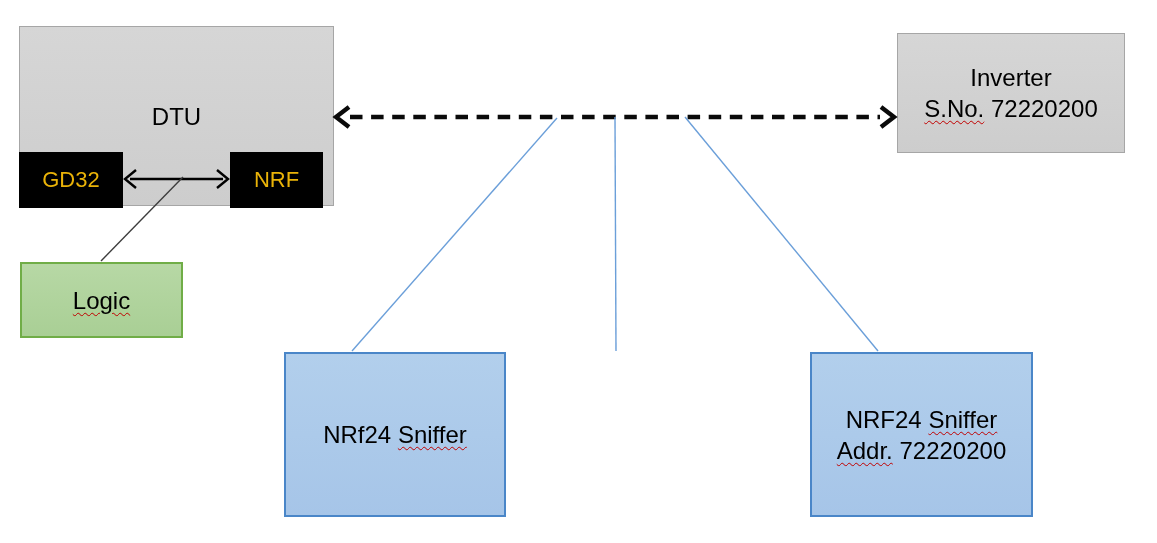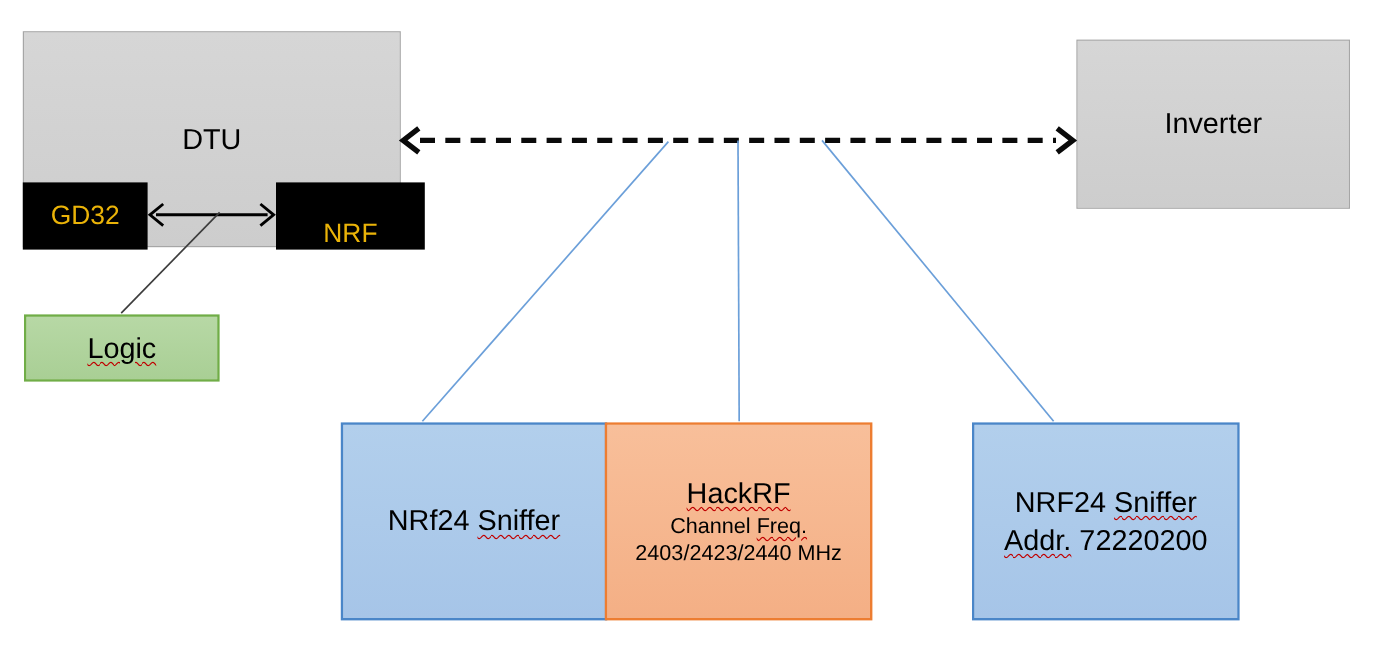--- a/index.html
+++ b/index.html
@@ -25,35 +25,35 @@
     flex-direction: column;
     align-items: center;
     justify-content: center;
     text-align: left;
   }
   .gray {
     background: linear-gradient(180deg, #d6d6d6 0%, #cdcdcd 100%);
     border: 1.5px solid var(--gray-border, #a6a6a6);
   }
   .dtu      { left: 19px;  top: 26px;  width: 315px; height: 180px; }
-  .inverter { left: 897px; top: 33px;  width: 228px; height: 141px; }
+  .inverter { left: 897px; top: 33px;  width: 228px; height: 120px; }
   .chip {
     position: absolute;
     box-sizing: border-box;
     background: var(--black-fill, #000000);
     color: #eab308;
     display: flex;
     align-items: center;
     justify-content: center;
     font-size: 22px;
   }
   .gd32 { left: 19px;  top: 152px; width: 104px; height: 56px; }
-  .nrf  { left: 230px; top: 152px; width: 124px; height: 56px; align-items: flex-end; }
+  .nrf  { left: 230px; top: 152px; width: 93px; height: 56px; }
   .logic {
-    left: 20px; top: 262px; width: 163px; height: 56px;
+    left: 20px; top: 262px; width: 163px; height: 76px;
     background: linear-gradient(180deg, #b7d8a5 0%, #a9cf95 100%);
     border: 2px solid var(--green-border, #70ad47);
     font-size: 24px;
   }
   .blue {
     background: linear-gradient(180deg, #b2cfec 0%, #a6c5e8 100%);
     border: 2px solid var(--blue-border, #4a86c8);
     margin-left: 44px;
   }
   .orange {
@@ -94,31 +94,27 @@
   <div class="chip nrf">
     <span>NRF</span>
   </div>
 
   <div class="box logic">
     <div class="line-lg"><span class="sq">Logic</span></div>
   </div>
 
   <div class="box gray inverter">
     <div class="line-lg">Inverter</div>
+    <div class="line-lg"><span class="sq">S.No.</span> <span>72220200</span></div>
   </div>
 
   <div class="box blue sniffer-left">
     <div class="line-lg"><span>NRf24</span> <span class="sq">Sniffer</span></div>
   </div>
 
-  <div class="box orange hackrf">
-    <div class="line-lg"><span class="sq">HackRF</span></div>
-    <div class="line-sm"><span>Channel</span> <span class="sq">Freq.</span></div>
-    <div class="line-sm">2403/2423/2440 MHz</div>
-  </div>
 
   <div class="box blue sniffer-right">
     <div class="line-lg"><span>NRF24</span> <span class="sq">Sniffer</span></div>
     <div class="line-lg"><span class="sq">Addr.</span> <span>72220200</span></div>
   </div>
 
   <svg class="overlay" viewBox="0 0 1157 543" aria-hidden="true">
 
     <g>
       <line class="dash" x1="350" y1="117" x2="880" y2="117"></line>

